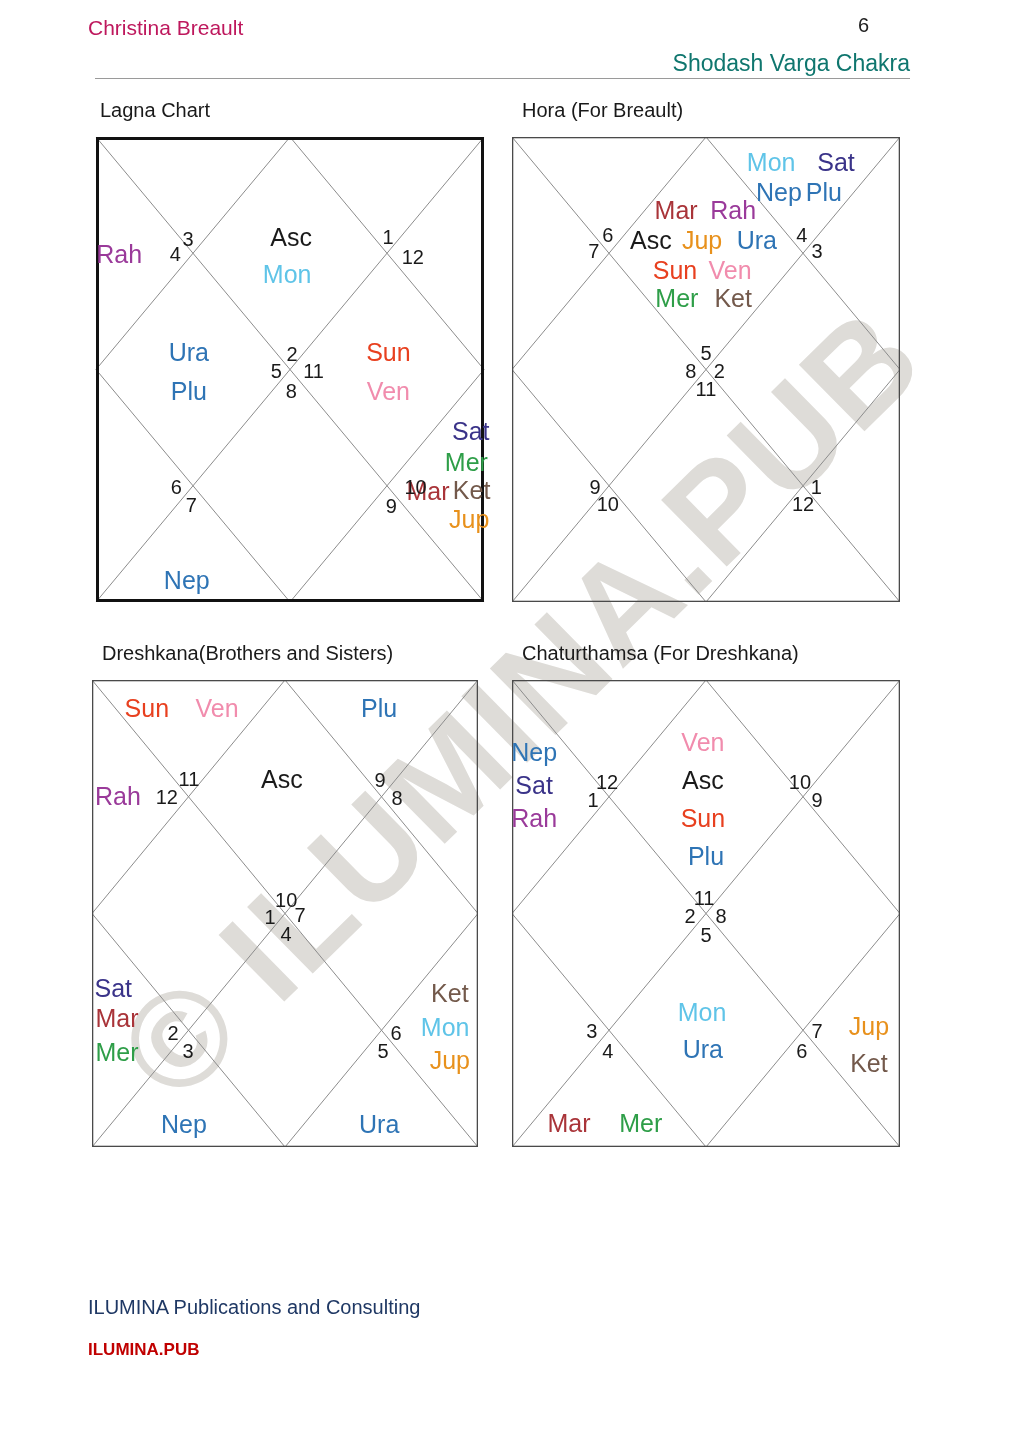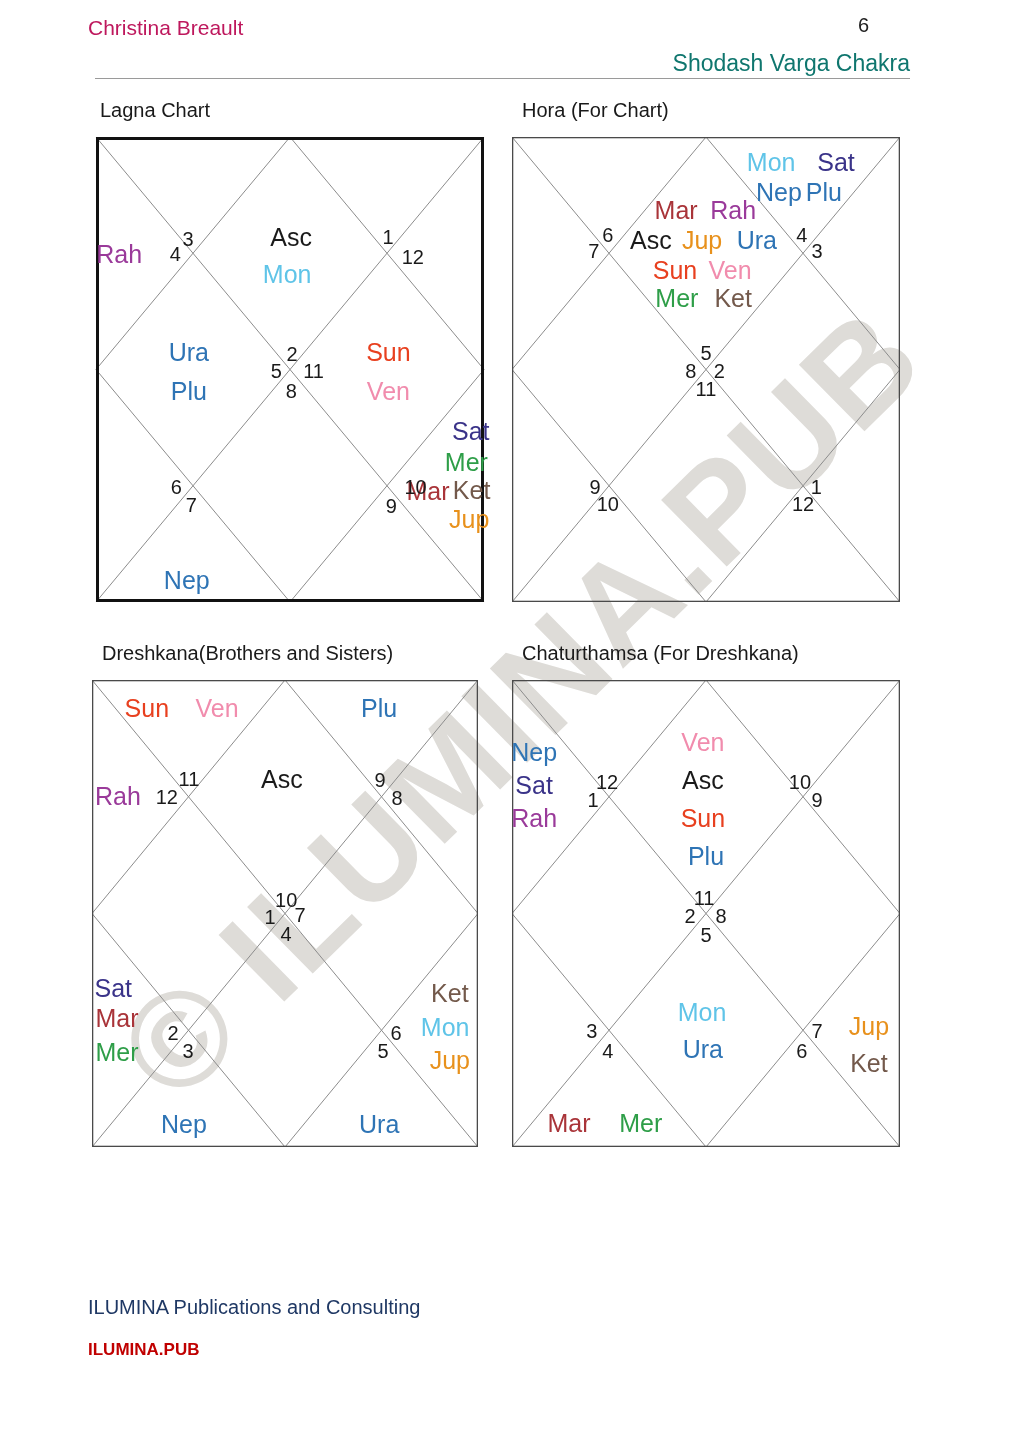--- a/index.html
+++ b/index.html
@@ -75,21 +75,21 @@
         <span class="num" style="left: 50.5%; top: 46.7%;">2</span>
         <span class="num" style="left: 46.6%; top: 50.3%;">5</span>
         <span class="num" style="left: 55.9%; top: 50.3%;">11</span>
         <span class="num" style="left: 50.3%; top: 54.6%;">8</span>
         <span class="num" style="left: 21.6%; top: 75.3%;">6</span>
         <span class="num" style="left: 25.3%; top: 79.1%;">7</span>
         <span class="num" style="left: 81.4%; top: 75.3%;">10</span>
         <span class="num" style="left: 75.3%; top: 79.3%;">9</span>
       </section>
       <section class="chart" style="left: 512px; top: 137px; width: 388px; height: 465px;">
-        <h3>Hora (For Chart)</h3>
+        <h3>Hora (For Breault)</h3>
         <svg viewBox="0 0 388 465">
           <line x1="0" y1="0" x2="388" y2="465" stroke="#8C8C8C" stroke-width="1"></line>
           <line x1="388" y1="0" x2="0" y2="465" stroke="#8C8C8C" stroke-width="1"></line>
           <polygon points="194,0 388,232.5 194,465 0,232.5" fill="none" stroke="#8C8C8C" stroke-width="1"></polygon>
           <rect x="0.65" y="0.65" width="386.7" height="463.7" fill="none" stroke="#4a4a4a" stroke-width="1.3"></rect>
         </svg>
         <span class="planet" style="left: 66.8%; top: 5.4%; color: rgb(95, 196, 232);">Mon</span>
         <span class="planet" style="left: 83.5%; top: 5.4%; color: rgb(58, 51, 137);">Sat</span>
         <span class="planet" style="left: 68.8%; top: 11.8%; color: rgb(46, 116, 181);">Nep</span>
         <span class="planet" style="left: 80.4%; top: 11.8%; color: rgb(46, 116, 181);">Plu</span>

